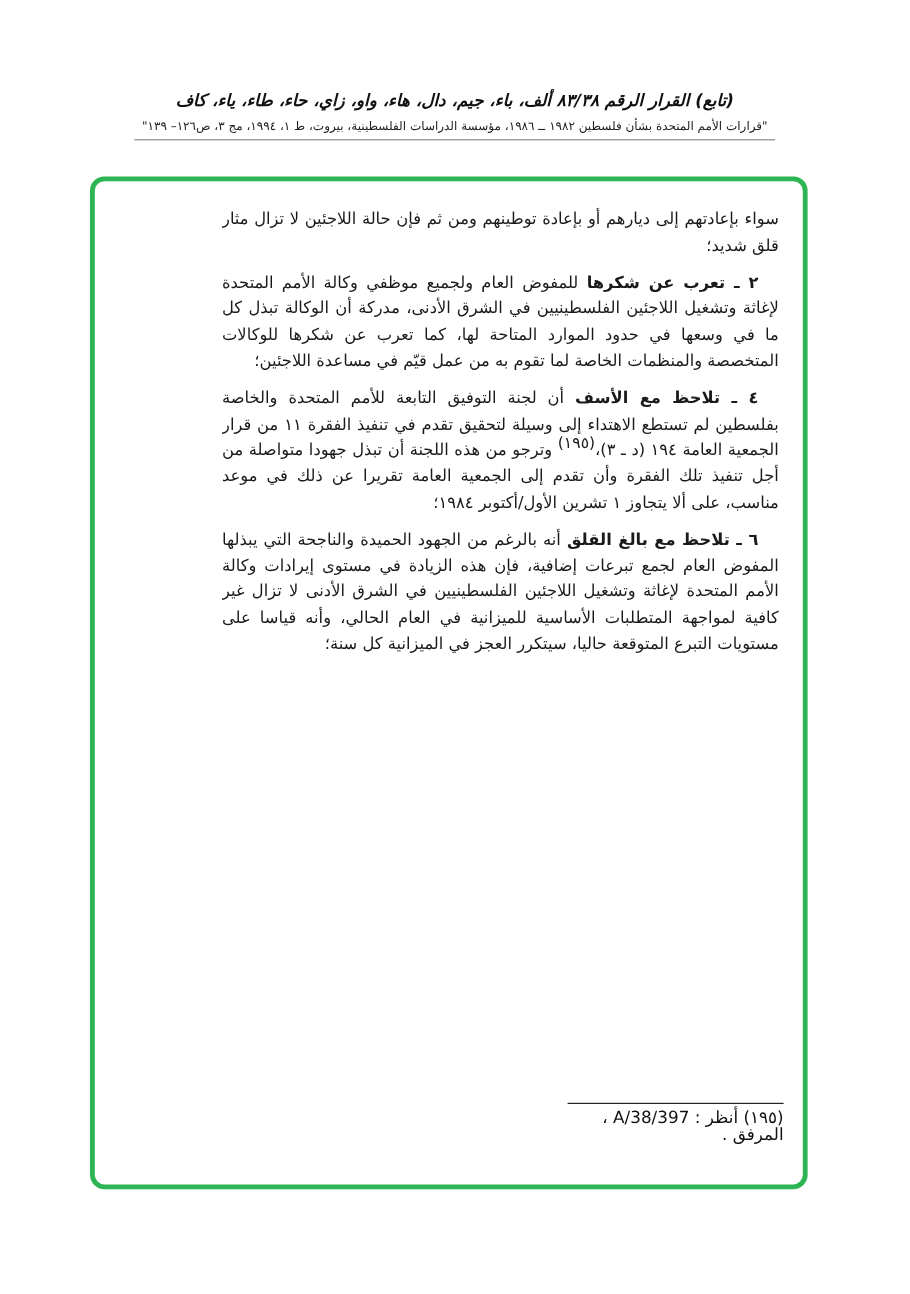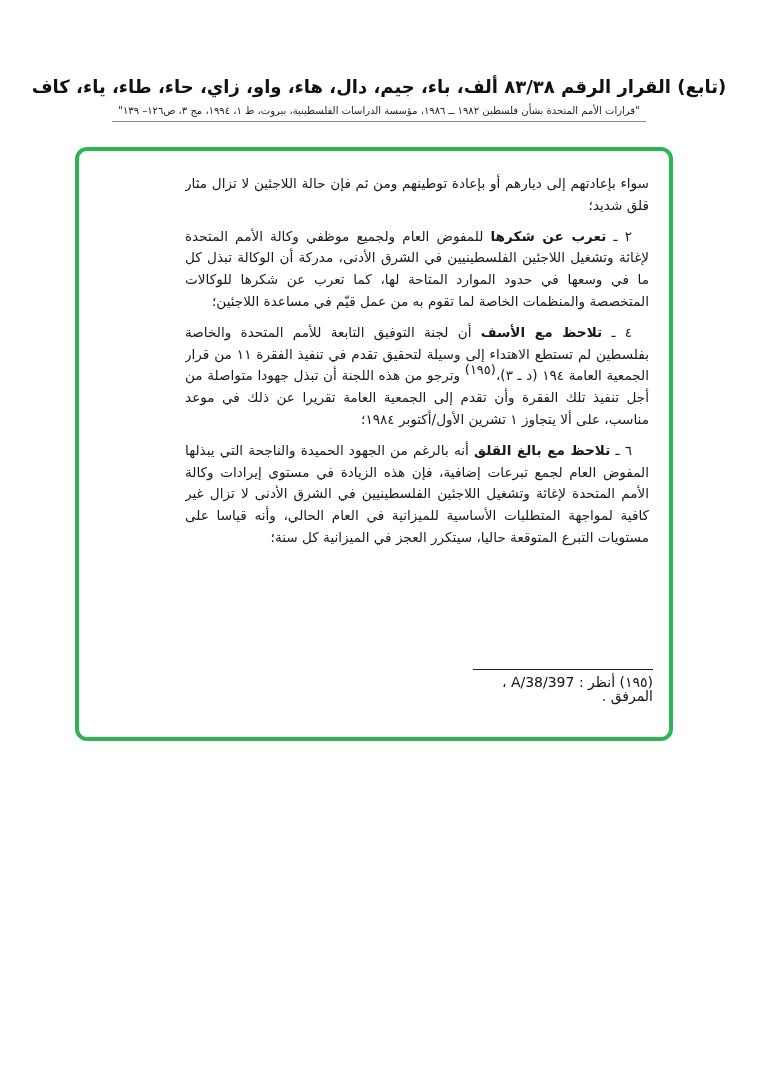--- a/index.html
+++ b/index.html
@@ -8,47 +8,47 @@
     width:758px; height:1078px; position:relative;
     font-family:"DejaVu Sans", sans-serif;
     color:#161616;
     overflow:hidden;
   }
   .page { position:absolute; inset:0; background:#ffffff; }
 
   
   .doc-header { position:absolute; top:76px; left:0; right:0; text-align:center; }
   .title {
-    font-size:18px; font-weight:bold; direction:rtl;
-    letter-spacing:0.2px; color:#111;
+    font-size:14px; font-weight:bold; direction:rtl;
+    letter-spacing:0.2px; color:#111;font-style:italic;
   }
   .source {
     margin-top:8px; font-size:10px; direction:rtl; color:#222;
   }
   .header-rule {
     width:534px; margin:5px auto 0 auto;
     border-top:1px solid #8a8a8a; height:0;
   }
 
   
   .green-box {
-    position:absolute; left:75px; top:147px; width:598px; height:594px;
+    position:absolute; left:75px; top:147px; width:598px; height:844px;
     border:4px solid #2eb553; border-radius:12px; background:#ffffff;
   }
 
   
   .doc-text {
     position:absolute; top:22px; right:20px; left:106px; bottom:70px;
     direction:rtl; text-align:justify;
     font-size:13.6px; line-height:21.8px; color:#1a1a1a;
     overflow:hidden;
   }
   .para { margin-bottom:9px; }
   .para.indent { text-indent:17px; }
-  .pnum { font-weight:normal; }
+  .pnum { font-weight:bold; }
   .lead { font-weight:bold; }
   .fnref { font-size:13px; vertical-align:super; line-height:0; }
 
   
   .footnote {
     position:absolute; bottom:34px; right:16px; width:180px;
     border-top:1px solid #222; padding-top:5px;
     direction:rtl; text-align:right;
     font-size:14px; line-height:14px; color:#111;
   }

